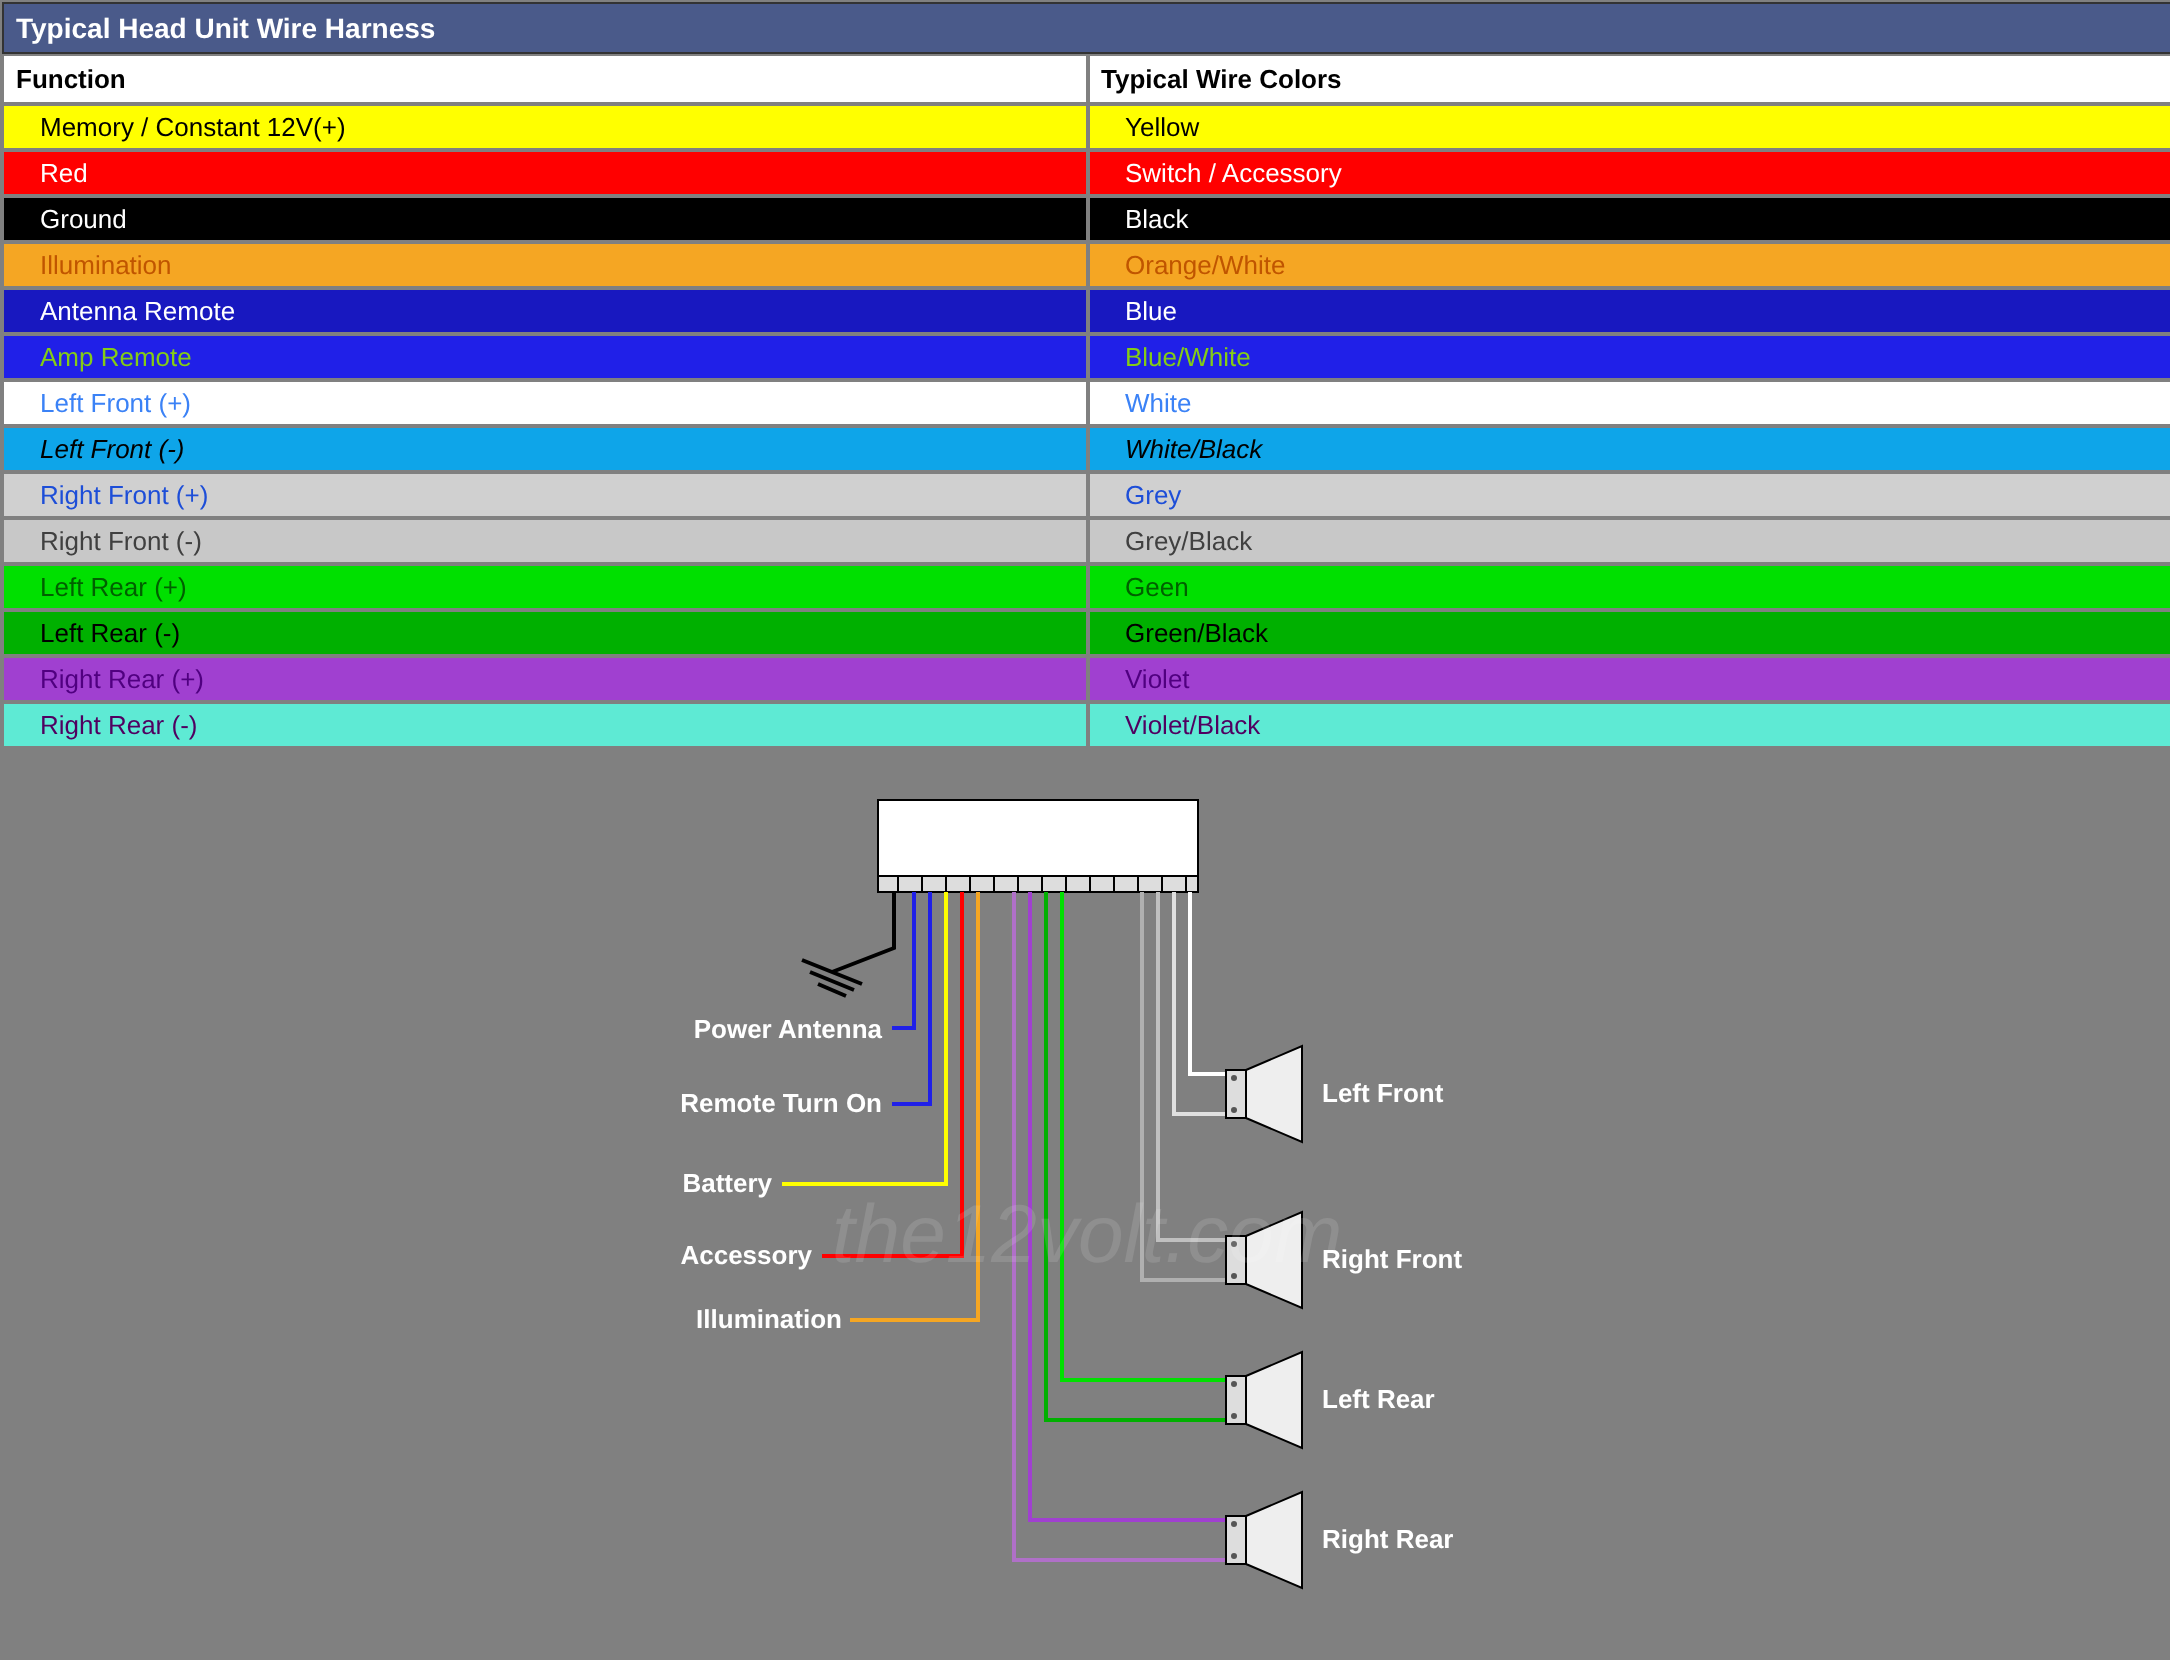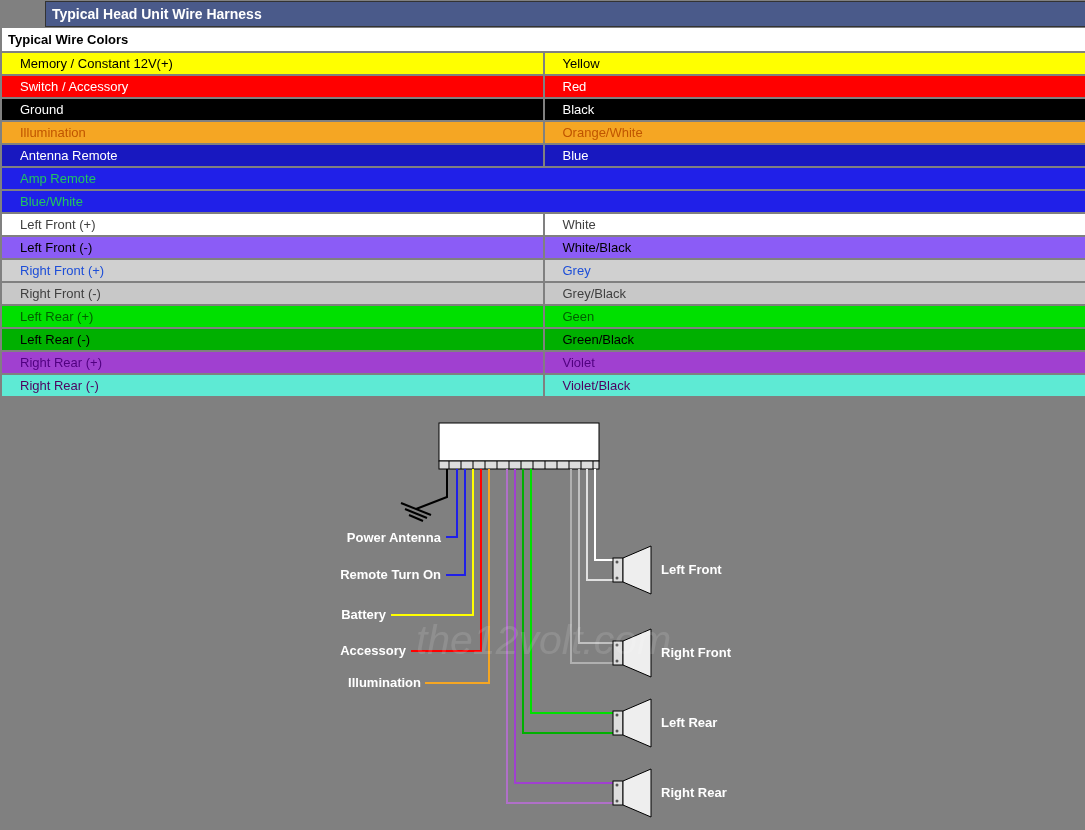--- a/index.html
+++ b/index.html
@@ -14,21 +14,20 @@
     border: 1px solid #808080;
     background: #808080;
   }
   .title-bar {
     background: #4a5a8a;
     color: #fff;
     font-weight: bold;
     padding: 4px 6px;
     font-size: 14px;
     border: 1px solid #333;
-    margin-left: 44px;
   }
   .header-row {
     display: flex;
     background: #fff;
   }
   .header-cell {
     flex: 1;
     padding: 4px 6px;
     font-weight: bold;
     color: #000;
@@ -70,53 +69,54 @@
   }
 </style>
 </head>
 <body>
 
 <div class="container">
 
   <div class="title-bar">Typical Head Unit Wire Harness</div>
 
   <div class="header-row">
+    <div class="header-cell">Function</div>
     <div class="header-cell">Typical Wire Colors</div>
   </div>
 
   <div id="rows-container">
       <div class="data-row" style="background: rgb(255, 255, 0); color: rgb(0, 0, 0);">
         <div class="data-cell">Memory / Constant 12V(+)</div>
         <div class="data-cell">Yellow</div>
       </div>
       <div class="data-row" style="background: rgb(255, 0, 0); color: rgb(255, 255, 255);">
+        <div class="data-cell">Red</div>
         <div class="data-cell">Switch / Accessory</div>
-        <div class="data-cell">Red</div>
       </div>
       <div class="data-row" style="background: rgb(0, 0, 0); color: rgb(255, 255, 255);">
         <div class="data-cell">Ground</div>
         <div class="data-cell">Black</div>
       </div>
       <div class="data-row" style="background: rgb(245, 166, 35); color: rgb(192, 85, 0);">
         <div class="data-cell">Illumination</div>
         <div class="data-cell">Orange/White</div>
       </div>
       <div class="data-row" style="background: rgb(24, 24, 192); color: rgb(255, 255, 255);">
         <div class="data-cell">Antenna Remote</div>
         <div class="data-cell">Blue</div>
       </div>
-      <div class="data-row" style="background: rgb(32, 32, 232); color: #22c55e; flex-direction: column;">
+      <div class="data-row" style="background: rgb(32, 32, 232); color: #84cc16;">
         <div class="data-cell">Amp Remote</div>
         <div class="data-cell">Blue/White</div>
       </div>
-      <div class="data-row" style="background: rgb(255, 255, 255); color: #404040;">
+      <div class="data-row" style="background: rgb(255, 255, 255); color: #3b82f6;">
         <div class="data-cell">Left Front (+)</div>
         <div class="data-cell">White</div>
       </div>
-      <div class="data-row" style="background: #8b5cf6; color: rgb(0, 0, 0);">
+      <div class="data-row" style="background: #0ea5e9; color: rgb(0, 0, 0); font-style: italic;">
         <div class="data-cell">Left Front (-)</div>
         <div class="data-cell">White/Black</div>
       </div>
       <div class="data-row" style="background: rgb(208, 208, 208); color: #1d4ed8;">
         <div class="data-cell">Right Front (+)</div>
         <div class="data-cell">Grey</div>
       </div>
       <div class="data-row" style="background: rgb(200, 200, 200); color: #404040;">
         <div class="data-cell">Right Front (-)</div>
         <div class="data-cell">Grey/Black</div>

